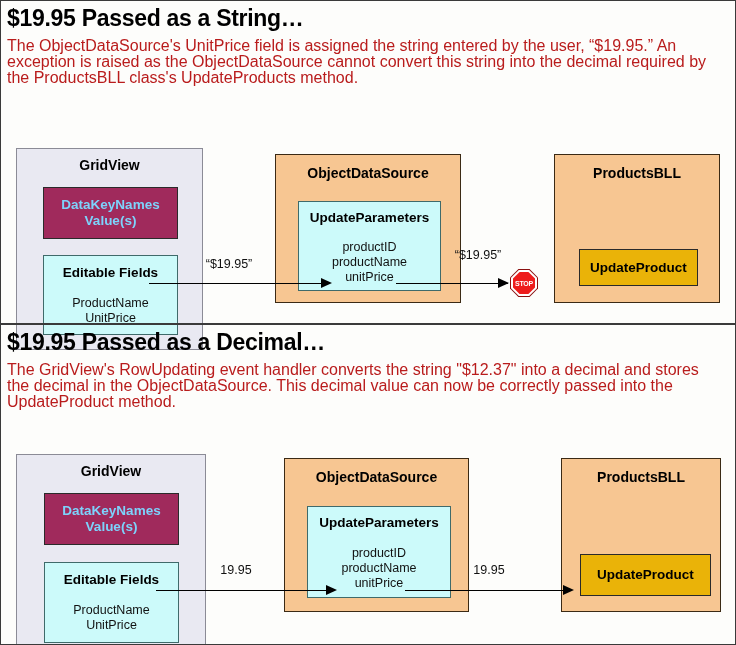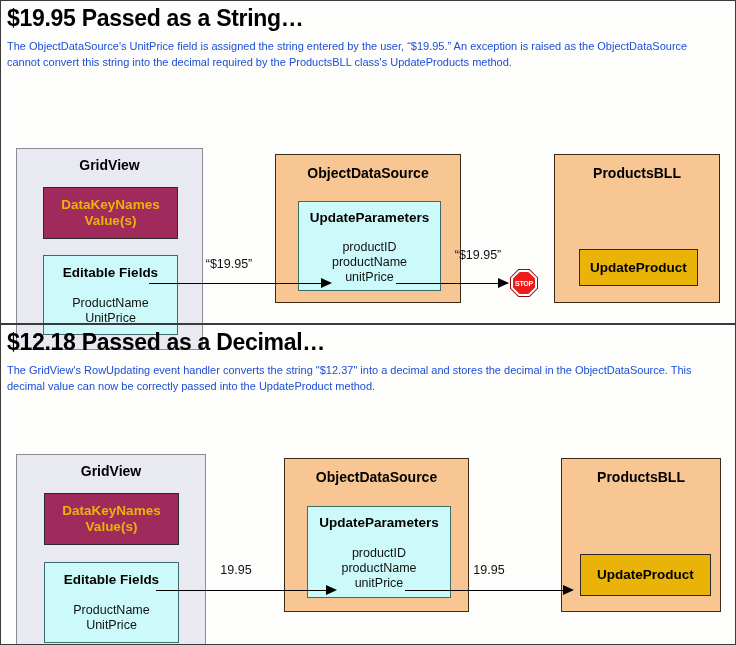--- a/index.html
+++ b/index.html
@@ -42,23 +42,23 @@
     font-weight: bold;
     color: #000;
     letter-spacing: -0.3px;
     white-space: nowrap;
     font-family: "Liberation Sans", sans-serif;
   }
   .sec-desc {
     position: absolute;
     left: 6px;
     width: 716px;
-    font-size: 11px;
+    font-size: 16px;
     line-height: 16px;
-    color: #1d4ed8;
+    color: #b91c1c;
     font-family: "Liberation Sans", sans-serif;
   }
 
   
   .box {
     position: absolute;
     box-sizing: border-box;
   }
   .box-title {
     position: absolute;
@@ -81,21 +81,21 @@
   }
   .bll-box {
     background: #f7c692;
     border: 1px solid #3b2a15;
   }
   .keynames-box {
     background: #a02a5c;
     border: 1px solid #2a2a2a;
   }
   .keynames-box .inner-title {
-    color: #eab308;
+    color: #7dd3fc;
   }
   .cyan-box {
     background: #ccfafa;
     border: 1px solid #3f6a6a;
   }
   .yellow-box {
     background: #eab308;
     border: 1px solid #2a2a2a;
   }
   .inner-title {
@@ -240,21 +240,21 @@
       <div class="oct-in">
         <span class="stop-text">STOP</span>
       </div>
     </div>
   </div>
 
   <div class="divider"></div>
 
   <div class="section" id="section-decimal">
 
-    <div class="sec-title" style="top:6px;">$12.18 Passed as a Decimal…</div>
+    <div class="sec-title" style="top:6px;">$19.95 Passed as a Decimal…</div>
 
     <div class="sec-desc" style="top:39px;">The GridView's RowUpdating event handler converts the string "$12.37" into a decimal and stores the decimal in the ObjectDataSource. This decimal value can now be correctly passed into the UpdateProduct method.</div>
 
     <div class="box gridview-box" style="left:15px; top:84px; width:190px; height:205px;">
       <div class="box-title" style="top:8px;">GridView</div>
 
       <div class="box keynames-box" style="left:27px; top:38px; width:135px; height:52px;">
         <div class="inner-title" style="top:9px;">DataKeyNames</div>
         <div class="inner-title" style="top:25px;">Value(s)</div>
       </div>

